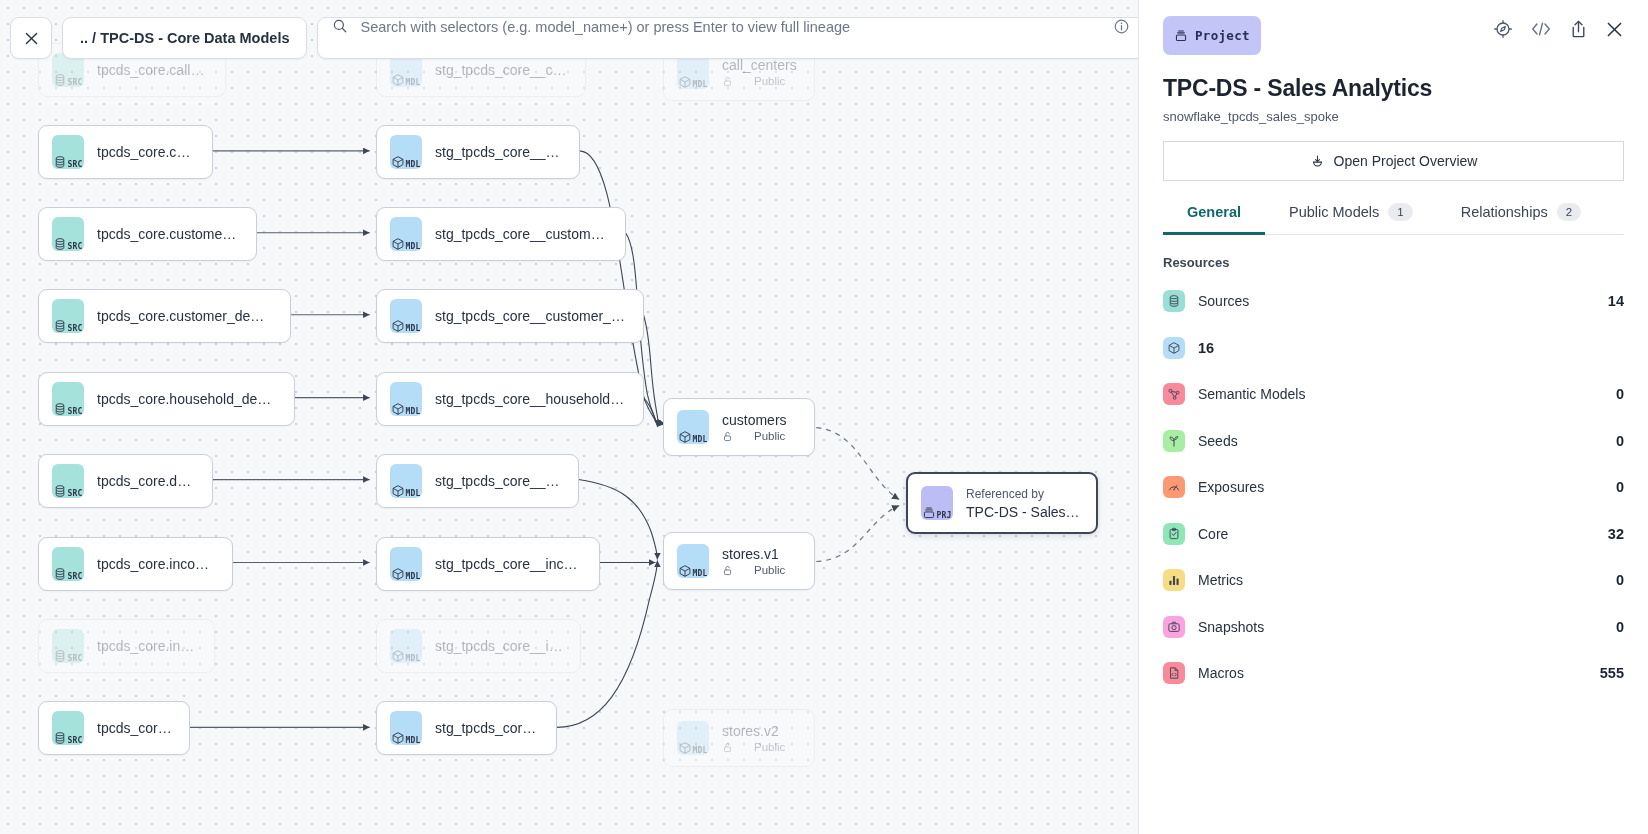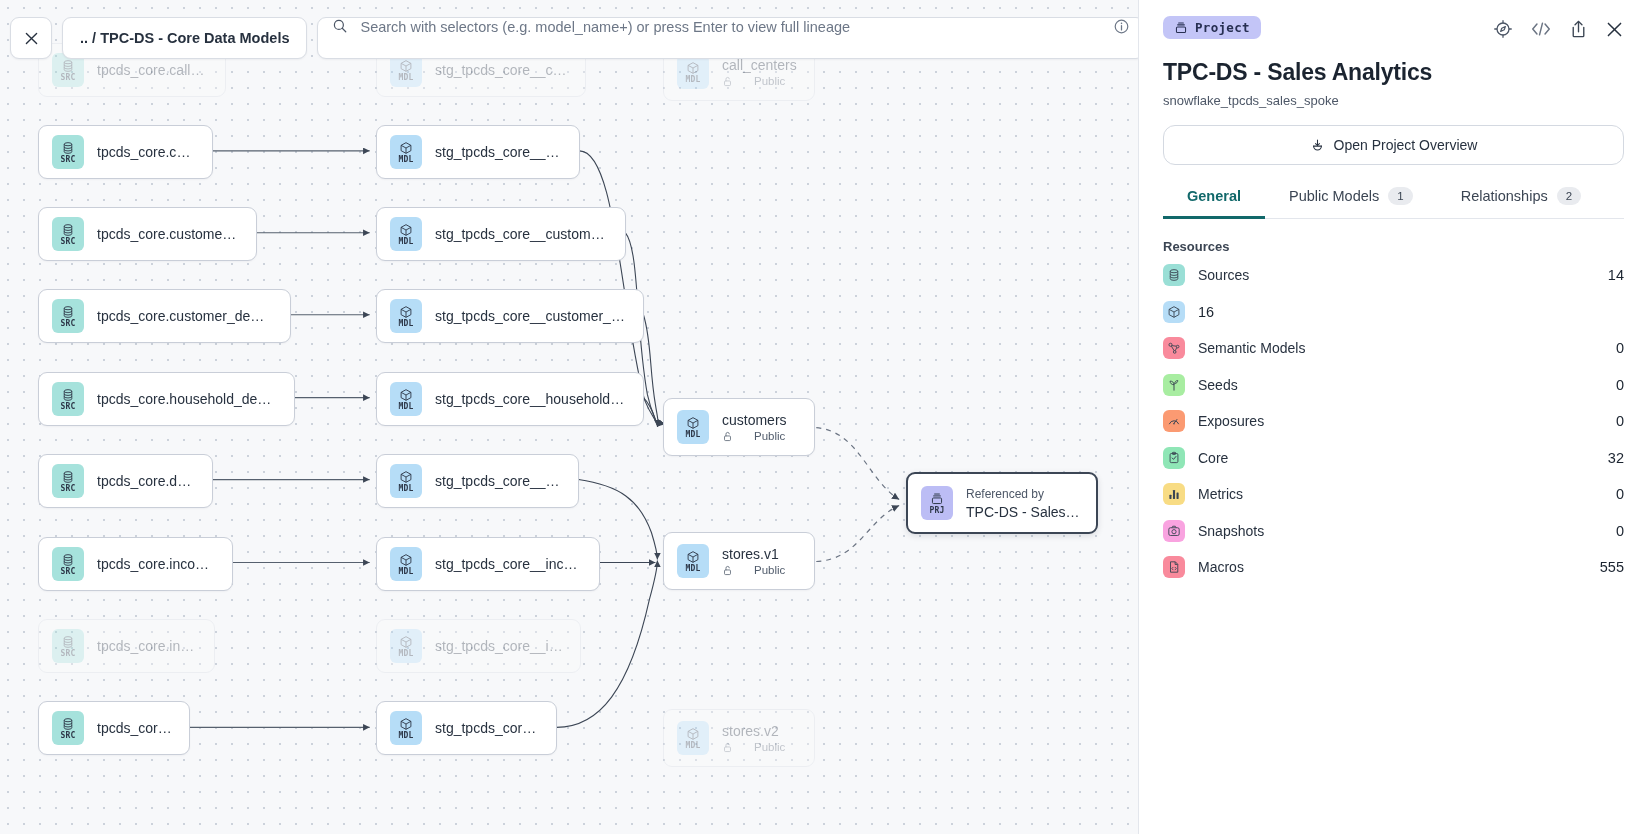--- a/index.html
+++ b/index.html
@@ -85,22 +85,22 @@
     box-shadow: none;
     background: #fbfcfd;
   }
   .node.proj {
     border: 2px solid #3c4655;
     box-shadow: 0 2px 6px rgba(20,28,40,.12);
   }
   .badge {
     width: 32px; height: 34px;
     border-radius: 6px;
-    display: flex; flex-direction: column;
-    align-items: center; justify-content: center;
+    display: flex; flex-direction: row;
+    align-items: flex-end; justify-content: center;
     gap: 0px;
     flex: 0 0 auto;
   }
   .badge.src { background: #a6e2dc; }
   .badge.mdl { background: #b6ddf7; }
   .badge.prj { background: #bcbdf5; }
   .badge svg { display:block; }
   .badge .tag {
     font-family: "DejaVu Sans Mono", monospace;
     font-size: 8px; font-weight: 700; letter-spacing: .2px;
@@ -124,41 +124,41 @@
   #panel {
     width: 509px; height: 834px;
     background: #ffffff;
     padding: 16px 24px 0 24px;
     position: relative;
   }
   #panel-head { display: flex; align-items: flex-start; justify-content: space-between; }
   #proj-chip {
     display: inline-flex; align-items: center; gap: 7px;
     background: #c3c5f7; color: #272f52;
-    border-radius: 7px; padding: 4px 11px;
+    border-radius: 7px; padding: 12px 11px;
     font-family: "DejaVu Sans Mono", monospace;
     font-size: 12.5px; font-weight: 700; letter-spacing: .3px;
     cursor: pointer;
   }
   #panel-icons { display: flex; align-items: center; gap: 17px; padding-top: 3px; }
   .p-icon { cursor: pointer; display: flex; color: #4b5565; }
 
   #panel-title {
     margin: 20px 0 0 0;
     font-size: 23px; font-weight: 700; color: #1b2430; letter-spacing: -.2px;
   }
   #panel-subtitle {
     margin: 7px 0 0 0;
     font-size: 13px; color: #4d5767;
   }
   #overview-btn {
     margin-top: 17px;
     width: 100%; height: 40px;
     background: #ffffff;
-    border: 1px solid #d4d9e1; border-radius: 12px;
+    border: 1px solid #d4d9e1; border-radius: 0;
     display: flex; align-items: center; justify-content: center; gap: 9px;
     font-size: 14px; color: #27313f; cursor: pointer;
     font-family: "Liberation Sans", sans-serif;
   }
 
   #tabs {
     margin-top: 22px;
     display: flex; align-items: stretch; gap: 0;
     border-bottom: 1px solid #e3e6ec;
   }
@@ -175,30 +175,30 @@
     border-radius: 10px; padding: 1px 9px;
     font-size: 11.5px; line-height: 16px;
   }
 
   #resources-title {
     margin-top: 20px;
     font-size: 13px; font-weight: 700; color: #3b4553;
   }
   .res-row {
     display: flex; align-items: center;
-    height: 30.5px; margin-top: 6px;
+    height: 30.5px; margin-top: 16px;
     cursor: pointer;
   }
   .res-ico {
     width: 22px; height: 22px; border-radius: 6px;
     display: flex; align-items: center; justify-content: center;
     flex: 0 0 auto; margin-right: 13px;
   }
   .res-name { font-size: 14px; color: #27313f; flex: 1; }
-  .res-val { font-size: 14.5px; color: #1b2430; }
+  .res-val { font-size: 14.5px; color: #1b2430; font-weight: bold; }
 </style>
 </head>
 <body>
 
 <div id="app">
 
   <div id="canvas-pane">
 
     <svg id="edges" viewBox="0 0 1139 834">
       <defs>

